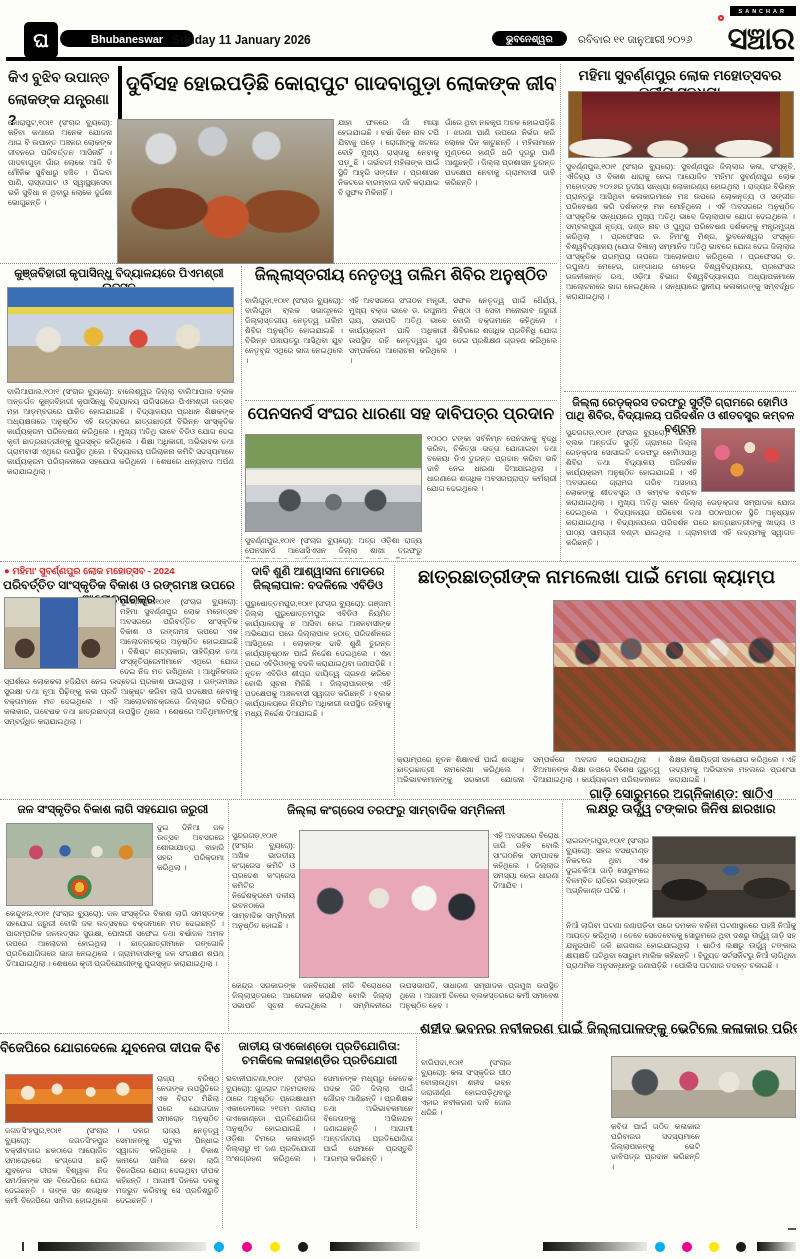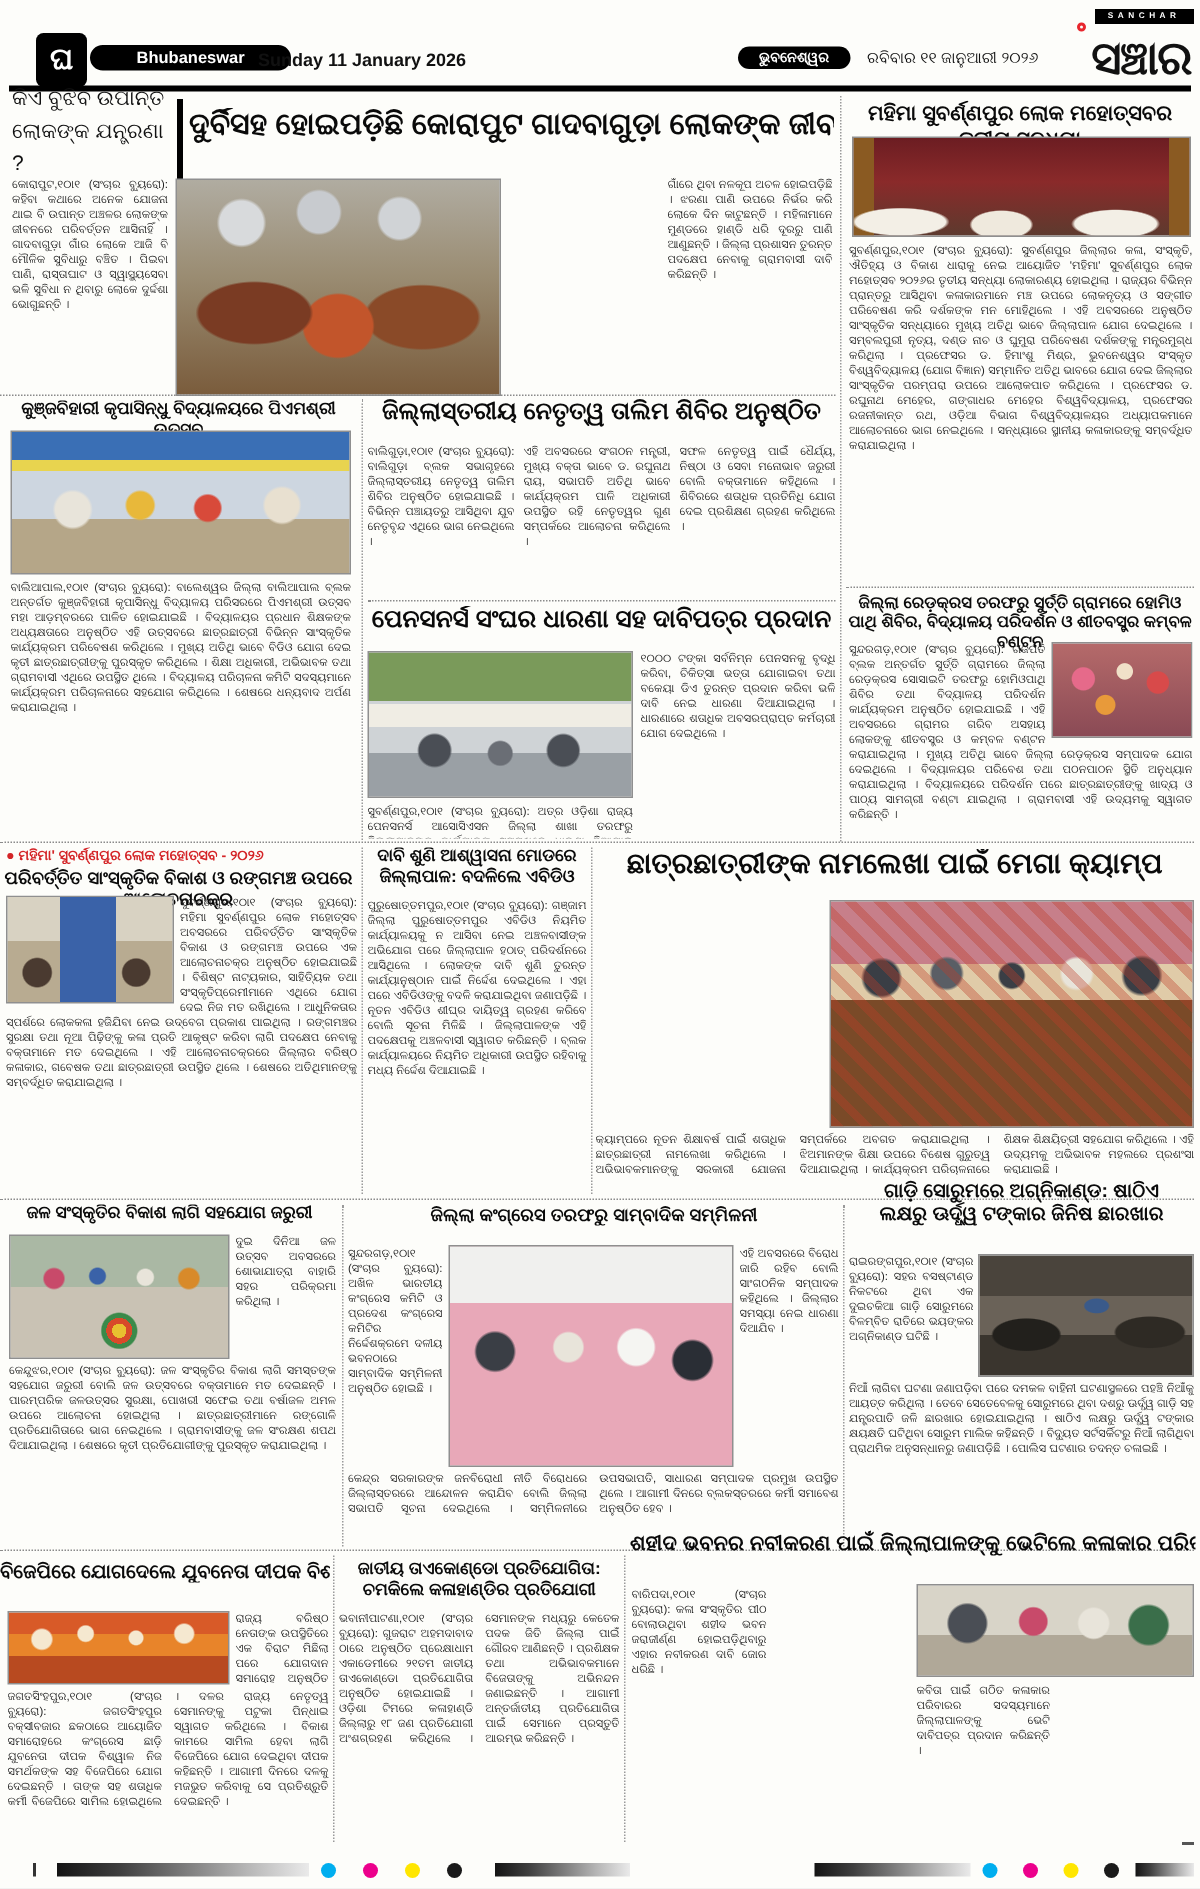--- a/index.html
+++ b/index.html
@@ -122,28 +122,29 @@
   <div class="abs" style="left:172px;top:33px;font-size:12px;font-weight:bold">Sunday 11 January 2026</div>
   <div class="abs pill" style="left:492px;top:31px;height:15px;padding:0 14px;font-size:9.5px">ଭୁବନେଶ୍ୱର</div>
   <div class="abs" style="left:578px;top:33px;font-size:10.5px">ରବିବାର ୧୧ ଜାନୁଆରୀ ୨୦୨୬</div>
   <div class="abs" style="left:688px;top:6px;width:108px;height:50px">
     <span class="abs masthead-bar" style="right:0;top:0">SANCHAR</span>
     <span class="abs masthead-text" style="right:2px;bottom:2px">ସଞ୍ଚାର</span>
     <span class="abs masthead-dot" style="left:30px;top:9px"></span>
   </div>
   <div class="abs header-rule" style="left:6px;top:57px;width:788px;height:3.5px"></div>
 
-  <div class="abs" style="left:8px;top:55px;width:110px;font-size:14px;font-weight:normal;line-height:1.55">
+  <div class="abs" style="left:8px;top:67px;width:110px;font-size:14px;font-weight:bold;line-height:1.55">
     <div>କିଏ ବୁଝିବ ଉପାନ୍ତ</div>
     <div>ଲୋକଙ୍କ ଯନ୍ତ୍ରଣା ?</div>
   </div>
   <div class="abs" style="left:118px;top:66px;width:3.5px;height:56px;background:#000"></div>
   <div class="abs hl nowrap" style="left:126px;top:72px;width:430px;font-size:20px;text-align:left">ଦୁର୍ବିସହ ହୋଇପଡ଼ିଛି କୋରାପୁଟ ଗାଦବାଗୁଡ଼ା ଲୋକଙ୍କ ଜୀବନ</div>
   <div class="abs bodytxt" style="left:8px;top:118px;width:104px;height:146px">କୋରାପୁଟ,୧୦ା୧ (ସଂଚାର ବ୍ୟୁରୋ): କହିବା କଥାରେ ଅନେକ ଯୋଜନା ଥାଇ ବି ଉପାନ୍ତ ଅଞ୍ଚଳର ଲୋକଙ୍କ ଜୀବନରେ ପରିବର୍ତ୍ତନ ଆସିନାହିଁ । ଗାଦବାଗୁଡ଼ା ଗାଁର ଲୋକେ ଆଜି ବି ମୌଳିକ ସୁବିଧାରୁ ବଞ୍ଚିତ । ପିଇବା ପାଣି, ରାସ୍ତାଘାଟ ଓ ସ୍ୱାସ୍ଥ୍ୟସେବା ଭଳି ସୁବିଧା ନ ଥିବାରୁ ଲୋକେ ଦୁର୍ଦ୍ଦଶା ଭୋଗୁଛନ୍ତି ।</div>
   <div class="abs photo ph-main" style="left:117px;top:119px;width:217px;height:145px"></div>
+  <div class="abs bodytxt" style="left:338px;top:118px;width:101px;height:146px">ଯାହା ଫଳରେ ଗାଁ ମାୟା ହେଇଯାଇଛି । ବର୍ଷା ଦିନେ ନାଳ ଟପି ଯିବାକୁ ପଡ଼େ । ରୋଗୀଙ୍କୁ ଖଟରେ ବୋହି ମୁଖ୍ୟ ରାସ୍ତାକୁ ନେବାକୁ ପଡ଼ୁଛି । ଗର୍ଭବତୀ ମହିଳାଙ୍କ ପାଇଁ ସ୍ଥିତି ଆହୁରି ସଙ୍ଗୀନ । ପ୍ରଶାସନ ନିକଟରେ ବାରମ୍ବାର ଦାବି କରାଯାଇ ବି ସୁଫଳ ମିଳିନାହିଁ ।</div>
   <div class="abs bodytxt" style="left:445px;top:118px;width:110px;height:146px">ଗାଁରେ ଥିବା ନଳକୂପ ଅଚଳ ହୋଇପଡ଼ିଛି । ଝରଣା ପାଣି ଉପରେ ନିର୍ଭର କରି ଲୋକେ ଦିନ କାଟୁଛନ୍ତି । ମହିଳାମାନେ ମୁଣ୍ଡରେ ହାଣ୍ଡି ଧରି ଦୂରରୁ ପାଣି ଆଣୁଛନ୍ତି । ଜିଲ୍ଲା ପ୍ରଶାସନ ତୁରନ୍ତ ପଦକ୍ଷେପ ନେବାକୁ ଗ୍ରାମବାସୀ ଦାବି କରିଛନ୍ତି ।</div>
 
   <div class="abs vsep" style="left:560px;top:64px;height:497px"></div>
   <div class="abs hl" style="left:564px;top:67px;width:232px;font-size:14px">ମହିମା ସୁବର୍ଣ୍ଣପୁର ଲୋକ ମହୋତ୍ସବର ତୃତୀୟ ସନ୍ଧ୍ୟା</div>
   <div class="abs photo ph-r1" style="left:568px;top:91px;width:226px;height:67px"></div>
   <div class="abs bodytxt" style="left:566px;top:162px;width:229px;height:226px">ସୁବର୍ଣ୍ଣପୁର,୧୦ା୧ (ସଂଚାର ବ୍ୟୁରୋ): ସୁବର୍ଣ୍ଣପୁର ଜିଲ୍ଲାର କଳା, ସଂସ୍କୃତି, ଐତିହ୍ୟ ଓ ବିକାଶ ଧାରାକୁ ନେଇ ଆୟୋଜିତ 'ମହିମା' ସୁବର୍ଣ୍ଣପୁର ଲୋକ ମହୋତ୍ସବ ୨୦୨୬ର ତୃତୀୟ ସନ୍ଧ୍ୟା ଲୋକାରଣ୍ୟ ହୋଇଥିଲା । ରାଜ୍ୟର ବିଭିନ୍ନ ପ୍ରାନ୍ତରୁ ଆସିଥିବା କଳାକାରମାନେ ମଞ୍ଚ ଉପରେ ଲୋକନୃତ୍ୟ ଓ ସଙ୍ଗୀତ ପରିବେଷଣ କରି ଦର୍ଶକଙ୍କ ମନ ମୋହିଥିଲେ । ଏହି ଅବସରରେ ଅନୁଷ୍ଠିତ ସାଂସ୍କୃତିକ ସନ୍ଧ୍ୟାରେ ମୁଖ୍ୟ ଅତିଥି ଭାବେ ଜିଲ୍ଲାପାଳ ଯୋଗ ଦେଇଥିଲେ । ସମ୍ବଲପୁରୀ ନୃତ୍ୟ, ଦଣ୍ଡ ନାଚ ଓ ଘୁମୁରା ପରିବେଷଣ ଦର୍ଶକଙ୍କୁ ମନ୍ତ୍ରମୁଗ୍ଧ କରିଥିଲା । ପ୍ରଫେସର ଡ. ହିମାଂଶୁ ମିଶ୍ର, ଭୁବନେଶ୍ୱର ସଂସ୍କୃତ ବିଶ୍ୱବିଦ୍ୟାଳୟ (ଯୋଗ ବିଜ୍ଞାନ) ସମ୍ମାନିତ ଅତିଥି ଭାବରେ ଯୋଗ ଦେଇ ଜିଲ୍ଲାର ସାଂସ୍କୃତିକ ପରମ୍ପରା ଉପରେ ଆଲୋକପାତ କରିଥିଲେ । ପ୍ରଫେସର ଡ. ରଘୁନାଥ ମେହେର, ଗଙ୍ଗାଧର ମେହେର ବିଶ୍ୱବିଦ୍ୟାଳୟ, ପ୍ରଫେସର ରଜନୀକାନ୍ତ ରଥ, ଓଡ଼ିଆ ବିଭାଗ ବିଶ୍ୱବିଦ୍ୟାଳୟର ଅଧ୍ୟାପକମାନେ ଆଲୋଚନାରେ ଭାଗ ନେଇଥିଲେ । ସନ୍ଧ୍ୟାରେ ସ୍ଥାନୀୟ କଳାକାରଙ୍କୁ ସମ୍ବର୍ଦ୍ଧିତ କରାଯାଇଥିଲା ।</div>
   <div class="abs hsep" style="left:564px;top:391px;width:232px"></div>
 
   <div class="abs hl" style="left:564px;top:396px;width:232px;font-size:11px">
     <div>ଜିଲ୍ଲା ରେଡ଼କ୍ରସ ତରଫରୁ ସୁର୍ତ୍ତି ଗ୍ରାମରେ ହୋମିଓ</div>
@@ -165,21 +166,21 @@
   <div class="abs bodytxt" style="left:349px;top:296px;width:98px;height:101px">ଏହି ଅବସରରେ ସଂଗଠନ ମନ୍ତ୍ରୀ, ମୁଖ୍ୟ ବକ୍ତା ଭାବେ ଡ. ରଘୁନାଥ ରାୟ, ସଭାପତି ଅତିଥି ଭାବେ କାର୍ଯ୍ୟକ୍ରମ ପାଳି ଅଧିକାରୀ ଉପସ୍ଥିତ ରହି ନେତୃତ୍ୱର ଗୁଣ ସମ୍ପର୍କରେ ଆଲୋଚନା କରିଥିଲେ ।</div>
   <div class="abs bodytxt" style="left:453px;top:296px;width:104px;height:101px">ସଫଳ ନେତୃତ୍ୱ ପାଇଁ ଧୈର୍ଯ୍ୟ, ନିଷ୍ଠା ଓ ସେବା ମନୋଭାବ ଜରୁରୀ ବୋଲି ବକ୍ତାମାନେ କହିଥିଲେ । ଶିବିରରେ ଶତାଧିକ ପ୍ରତିନିଧି ଯୋଗ ଦେଇ ପ୍ରଶିକ୍ଷଣ ଗ୍ରହଣ କରିଥିଲେ ।</div>
   <div class="abs hsep" style="left:245px;top:400px;width:312px"></div>
 
   <div class="abs hl" style="left:245px;top:404px;width:312px;font-size:16.5px">ପେନସନର୍ସ ସଂଘର ଧାରଣା ସହ ଦାବିପତ୍ର ପ୍ରଦାନ</div>
   <div class="abs photo ph-m3" style="left:245px;top:434px;width:177px;height:98px"></div>
   <div class="abs bodytxt" style="left:427px;top:434px;width:130px;height:124px">୧୦୦୦ ଟଙ୍କା ସର୍ବନିମ୍ନ ପେନସନକୁ ବୃଦ୍ଧି କରିବା, ଚିକିତ୍ସା ଭତ୍ତା ଯୋଗାଇବା ତଥା ବକେୟା ଡିଏ ତୁରନ୍ତ ପ୍ରଦାନ କରିବା ଭଳି ଦାବି ନେଇ ଧାରଣା ଦିଆଯାଇଥିଲା । ଧାରଣାରେ ଶତାଧିକ ଅବସରପ୍ରାପ୍ତ କର୍ମଚାରୀ ଯୋଗ ଦେଇଥିଲେ ।</div>
   <div class="abs bodytxt" style="left:245px;top:536px;width:177px;height:23px">ସୁବର୍ଣ୍ଣପୁର,୧୦ା୧ (ସଂଚାର ବ୍ୟୁରୋ): ଅତ୍ର ଓଡ଼ିଶା ରାଜ୍ୟ ପେନସନର୍ସ ଆସୋସିଏସନ ଜିଲ୍ଲା ଶାଖା ତରଫରୁ ଜିଲ୍ଲାପାଳଙ୍କ କାର୍ଯ୍ୟାଳୟ ସମ୍ମୁଖରେ ଧାରଣା ଦିଆଯାଇ ଦାବିପତ୍ର ପ୍ରଦାନ କରାଯାଇଛି । ଧାରଣାରେ ସଭାପତି, ସମ୍ପାଦକ ତଥା ଶତାଧିକ କର୍ମଚାରୀ ସାମିଲ ଥିଲେ ।</div>
 
   <div class="abs hsep" style="left:0;top:561px;width:796px"></div>
-  <div class="abs red-kicker" style="left:4px;top:565px;width:234px">● ମହିମା' ସୁବର୍ଣ୍ଣପୁର ଲୋକ ମହୋତ୍ସବ - ୨୦୨୬</div>
+  <div class="abs red-kicker" style="left:4px;top:565px;width:234px">● ମହିମା' ସୁବର୍ଣ୍ଣପୁର ଲୋକ ମହୋତ୍ସବ - 2024</div>
   <div class="abs hl" style="left:0;top:578px;width:238px;font-size:12px">ପରିବର୍ତ୍ତିତ ସାଂସ୍କୃତିକ ବିକାଶ ଓ ରଙ୍ଗମଞ୍ଚ ଉପରେ ଆଲୋଚନାଚକ୍ର</div>
   <div class="abs bodytxt" style="left:4px;top:597px;width:234px;height:198px">
     <span class="photo ph-a float-left" style="display:block;width:112px;height:72px"></span>
     <span>ସୁବର୍ଣ୍ଣପୁର,୧୦ା୧ (ସଂଚାର ବ୍ୟୁରୋ): ମହିମା ସୁବର୍ଣ୍ଣପୁର ଲୋକ ମହୋତ୍ସବ ଅବସରରେ ପରିବର୍ତ୍ତିତ ସାଂସ୍କୃତିକ ବିକାଶ ଓ ରଙ୍ଗମଞ୍ଚ ଉପରେ ଏକ ଆଲୋଚନାଚକ୍ର ଅନୁଷ୍ଠିତ ହୋଇଯାଇଛି । ବିଶିଷ୍ଟ ନାଟ୍ୟକାର, ସାହିତ୍ୟିକ ତଥା ସଂସ୍କୃତିପ୍ରେମୀମାନେ ଏଥିରେ ଯୋଗ ଦେଇ ନିଜ ମତ ରଖିଥିଲେ । ଆଧୁନିକତାର ସ୍ପର୍ଶରେ ଲୋକକଳା ହଜିଯିବା ନେଇ ଉଦ୍‌ବେଗ ପ୍ରକାଶ ପାଇଥିଲା । ରଙ୍ଗମଞ୍ଚର ସୁରକ୍ଷା ତଥା ନୂଆ ପିଢ଼ିଙ୍କୁ କଳା ପ୍ରତି ଆକୃଷ୍ଟ କରିବା ଲାଗି ପଦକ୍ଷେପ ନେବାକୁ ବକ୍ତାମାନେ ମତ ଦେଇଥିଲେ । ଏହି ଆଲୋଚନାଚକ୍ରରେ ଜିଲ୍ଲାର ବରିଷ୍ଠ କଳାକାର, ଗବେଷକ ତଥା ଛାତ୍ରଛାତ୍ରୀ ଉପସ୍ଥିତ ଥିଲେ । ଶେଷରେ ଅତିଥିମାନଙ୍କୁ ସମ୍ବର୍ଦ୍ଧିତ କରାଯାଇଥିଲା ।</span>
   </div>
   <div class="abs vsep" style="left:241px;top:565px;height:231px"></div>
 
   <div class="abs hl" style="left:245px;top:565px;width:146px;font-size:11.5px">
     <div>ଦାବି ଶୁଣି ଆଶ୍ୱାସନା ମୋଡରେ</div>
     <div>ଜିଲ୍ଲାପାଳ: ବଦଳିଲେ ଏବିଡିଓ</div>

